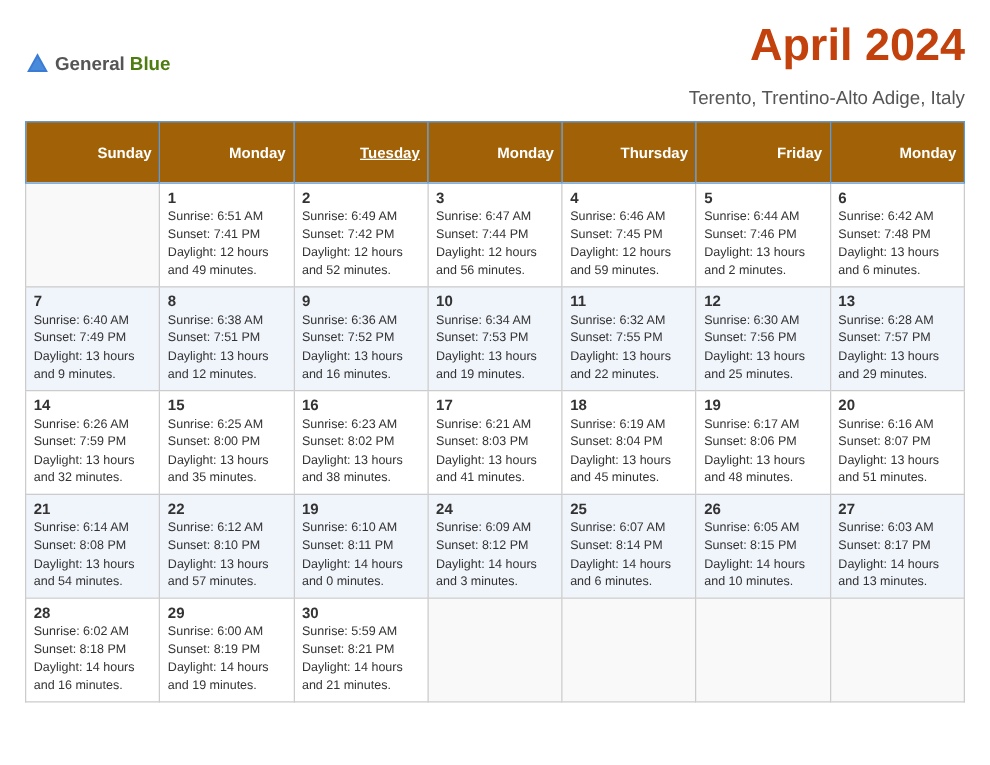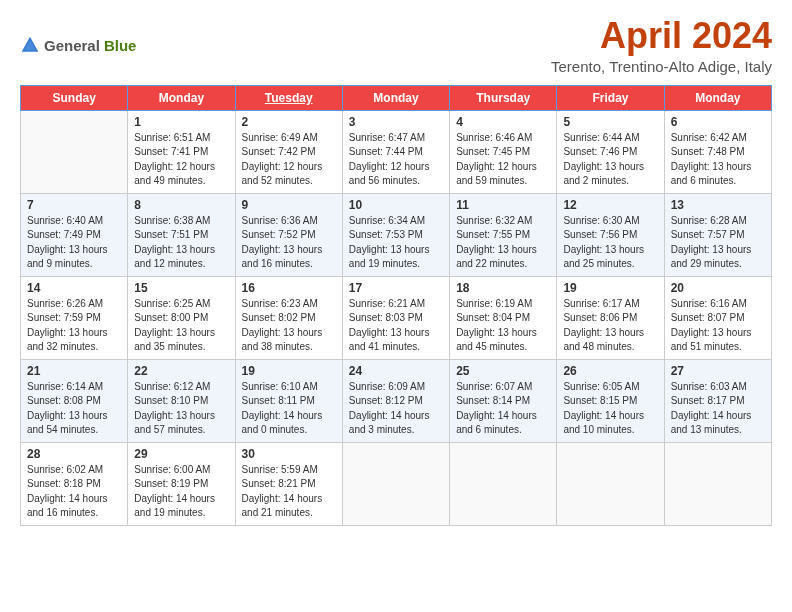--- a/index.html
+++ b/index.html
@@ -46,33 +46,33 @@
     }
     .main-title {
       font-size: 36px;
       font-weight: bold;
       color: #c2410c;
       line-height: 1.1;
     }
     .subtitle {
       font-size: 15px;
       color: #555;
-      margin-top: 2px;
+      margin-top: 14px;
     }
     .calendar {
       width: 100%;
       border-collapse: collapse;
     }
     .calendar th {
-      background: #ef4444;
+      background: #a16207;
       color: #fff;
       font-size: 12px;
       font-weight: bold;
-      padding: 5px 6px;
-      text-align: center;
+      padding: 17px 6px;
+      text-align: right;
       border: 1px solid #5a9ae0;
     }
     .calendar td {
       vertical-align: top;
       border: 1px solid #ccc;
       padding: 4px 6px;
       width: calc(100% / 7);
       min-height: 70px;
       font-size: 10px;
       color: #333;

